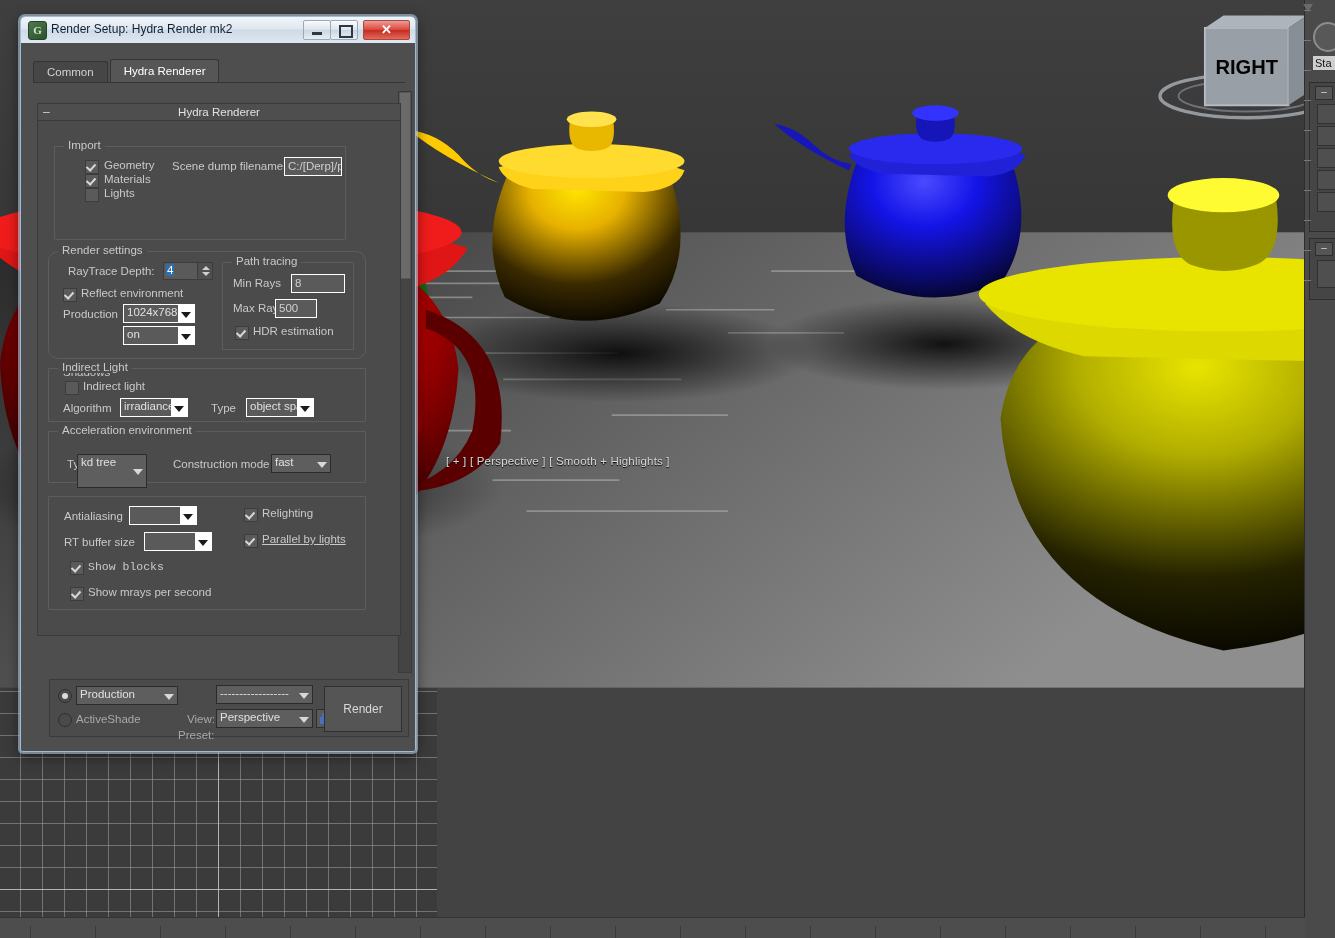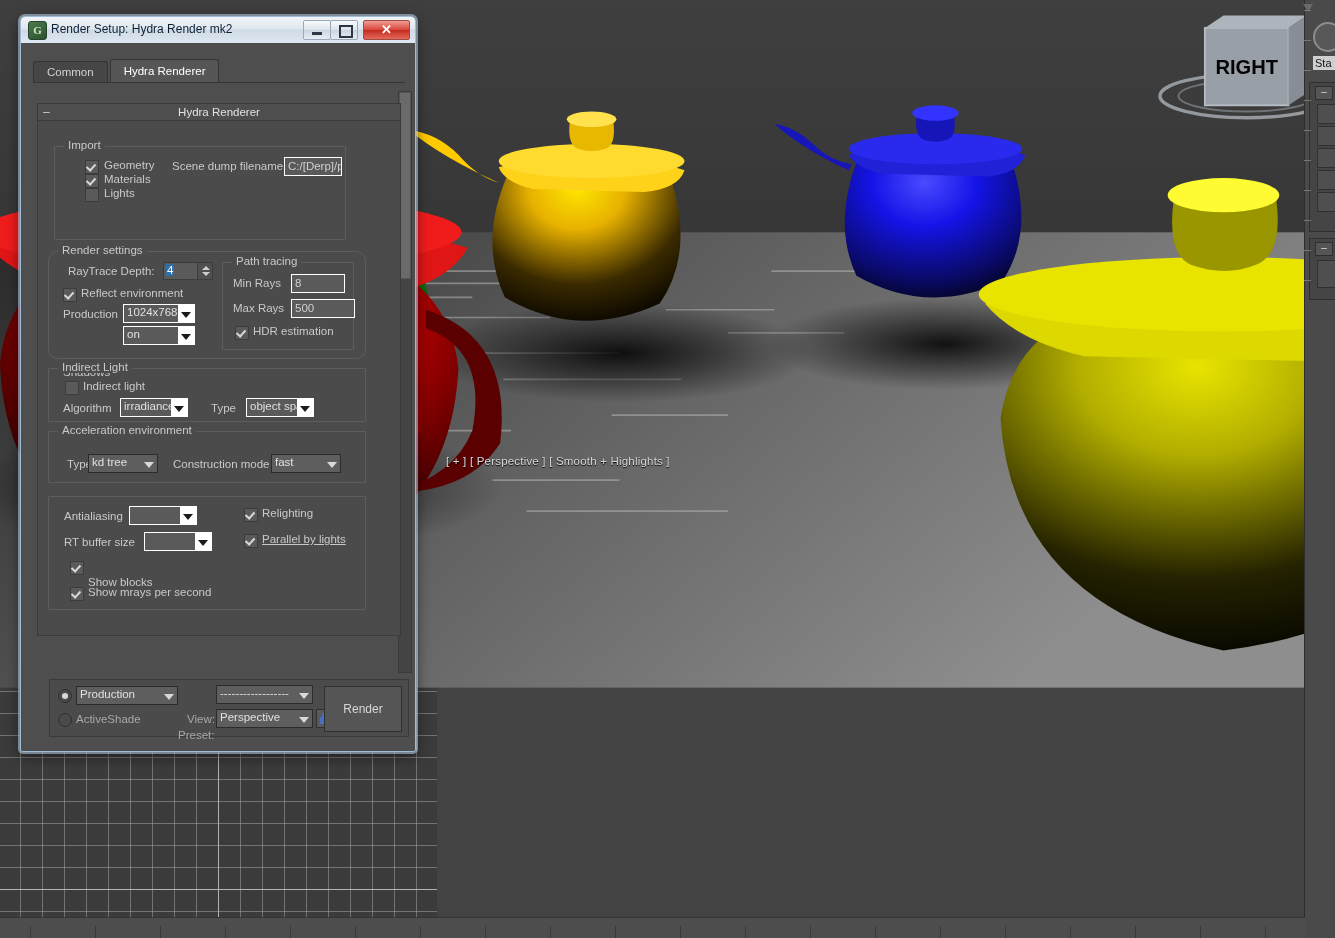--- a/index.html
+++ b/index.html
@@ -595,21 +595,21 @@
           <div class="ddl" style="left:74px; top:74px; width:72px; height:19px;">
             <span class="dv">on</span>
             <span class="arw"></span>
           </div>
 
           <div class="group" style="left:173px; top:10px; width:130px; height:86px;">
             <span class="gl">Path tracing</span>
             <span class="lbl" style="left:10px; top:14px;">Min Rays</span>
             <div class="txtfield" style="left:68px; top:11px; width:54px; height:19px;">8</div>
             <span class="lbl" style="left:10px; top:39px;">Max Rays</span>
-            <div class="txtfield" style="left:68px; top:36px; width:64px; height:19px;">500</div>
+            <div class="txtfield" style="left:52px; top:36px; width:42px; height:19px;">500</div>
             <div class="cb checked" style="left:12px; top:63px;"></div>
             <span class="lbl" style="left:30px; top:62px;">HDR estimation</span>
           </div>
         </div>
 
         <div class="group" style="left:10px; top:264px; width:316px; height:52px;">
           <span class="gl">Indirect Light</span>
           <div class="cb" style="left:16px; top:12px;"></div>
           <span class="lbl" style="left:34px; top:11px;">Indirect light</span>
 
@@ -622,26 +622,26 @@
           <span class="lbl" style="left:162px; top:33px;">Type</span>
           <div class="ddl" style="left:197px; top:29px; width:68px; height:19px;">
             <span class="dv">object spa</span>
             <span class="arw"></span>
           </div>
         </div>
 
         <div class="group" style="left:10px; top:327px; width:316px; height:50px;">
           <span class="gl">Acceleration environment</span>
           <span class="lbl" style="left:18px; top:26px;">Type</span>
-          <div class="ddl dark" style="left:39px; top:22px; width:70px; height:19px;">
+          <div class="ddl dark" style="left:28px; top:22px; width:70px; height:34px;">
             <span class="dv">kd tree</span>
             <span class="arw"></span>
           </div>
           <span class="lbl" style="left:124px; top:26px;">Construction mode</span>
-          <div class="ddl dark" style="left:222px; top:22px; width:70px; height:19px;">
+          <div class="ddl dark" style="left:222px; top:22px; width:60px; height:19px;">
             <span class="dv">fast</span>
             <span class="arw"></span>
           </div>
         </div>
 
         <div class="group" style="left:10px; top:327px; width:316px; height:178px; border-color:transparent;"></div>
 
         <span class="lbl" style="left:26px; top:406px;">Antialiasing</span>
         <div class="ddl" style="left:91px; top:402px; width:68px; height:19px;">
           <span class="dv"></span>
@@ -654,21 +654,21 @@
           <span class="arw"></span>
         </div>
 
         <div class="cb checked" style="left:206px; top:404px;"></div>
         <span class="lbl" style="left:224px; top:403px;">Relighting</span>
 
         <div class="cb checked" style="left:206px; top:430px;"></div>
         <span class="lbl" style="left:224px; top:429px;text-decoration:underline;">Parallel by lights</span>
 
         <div class="cb checked" style="left:32px; top:457px;"></div>
-        <span class="lbl" style="left:50px; top:472px;">Show blocks</span>
+        <span class="lbl" style="left:50px; top:456px;font-family:Liberation Mono, monospace;">Show blocks</span>
 
         <div class="cb checked" style="left:32px; top:483px;"></div>
         <span class="lbl" style="left:50px; top:482px;">Show mrays per second</span>
 
         <div class="group" style="left:10px; top:392px; width:316px; height:112px; border:1px solid #5d5d5d; pointer-events:none;"></div>
       </div>
 
       <div class="actionbar">
         <div class="radio on" style="left:8px; top:9px;"></div>
         <div class="ddl dark" style="left:26px; top:6px; width:102px; height:19px;">

